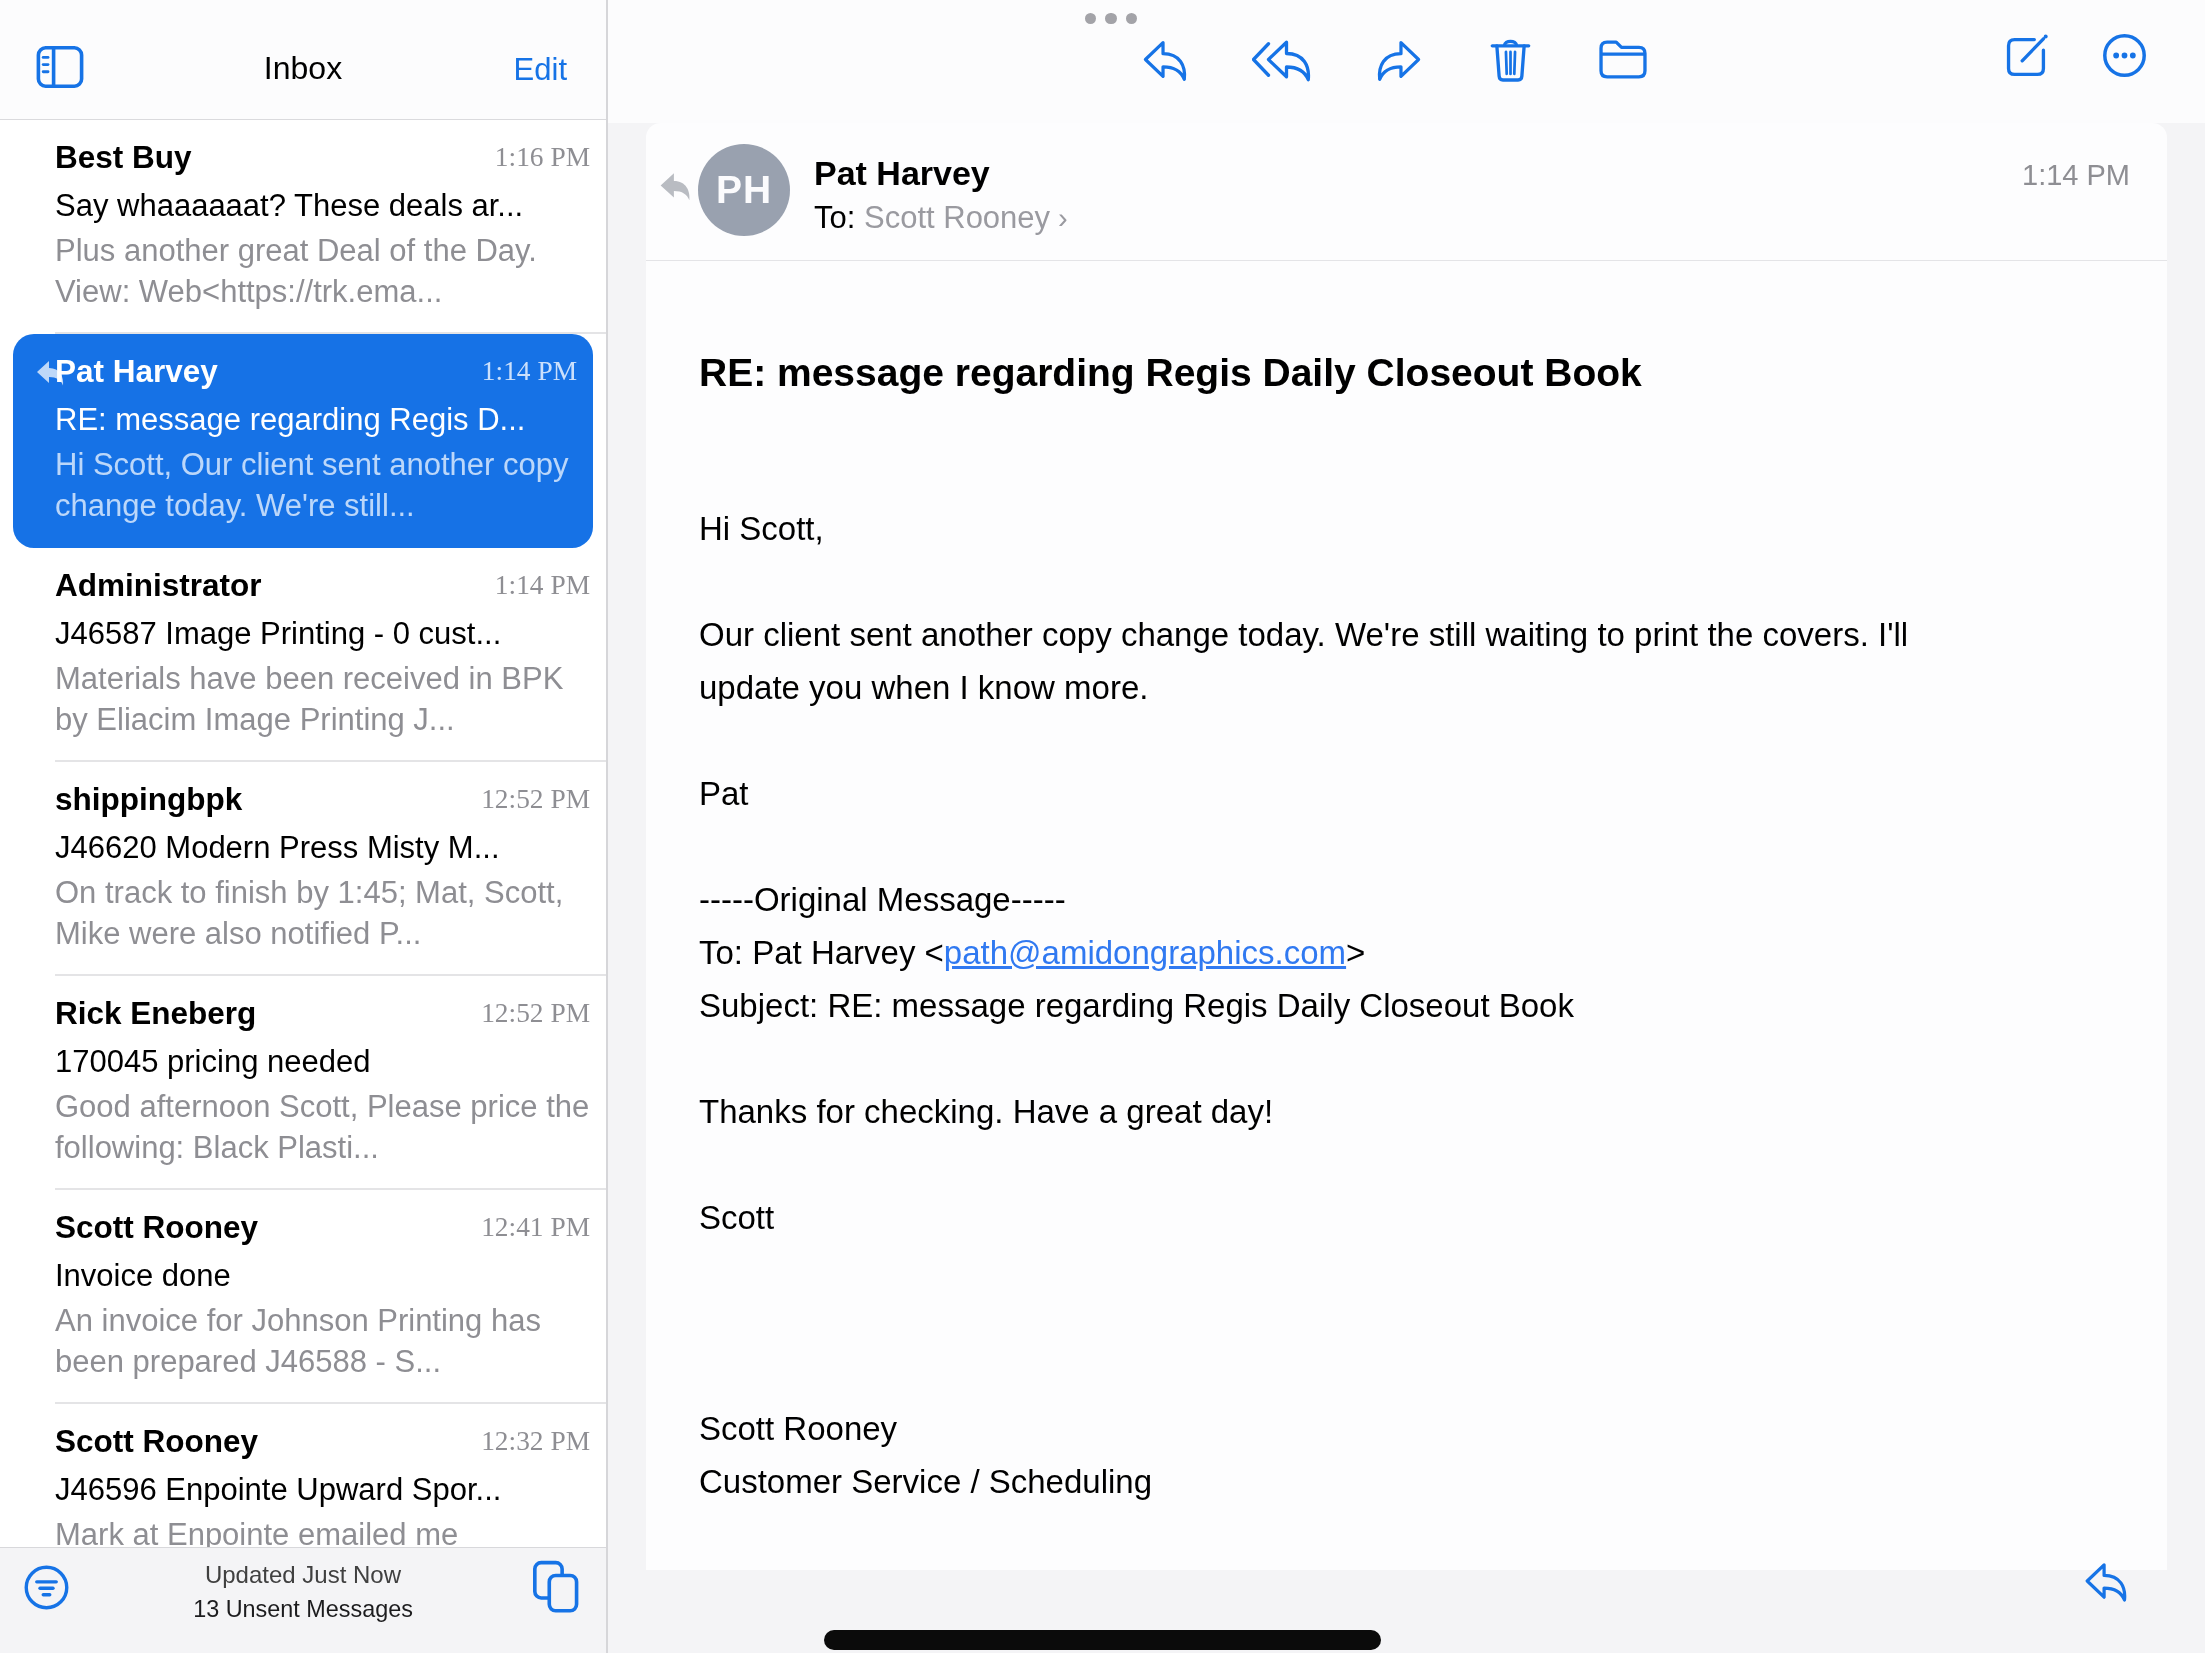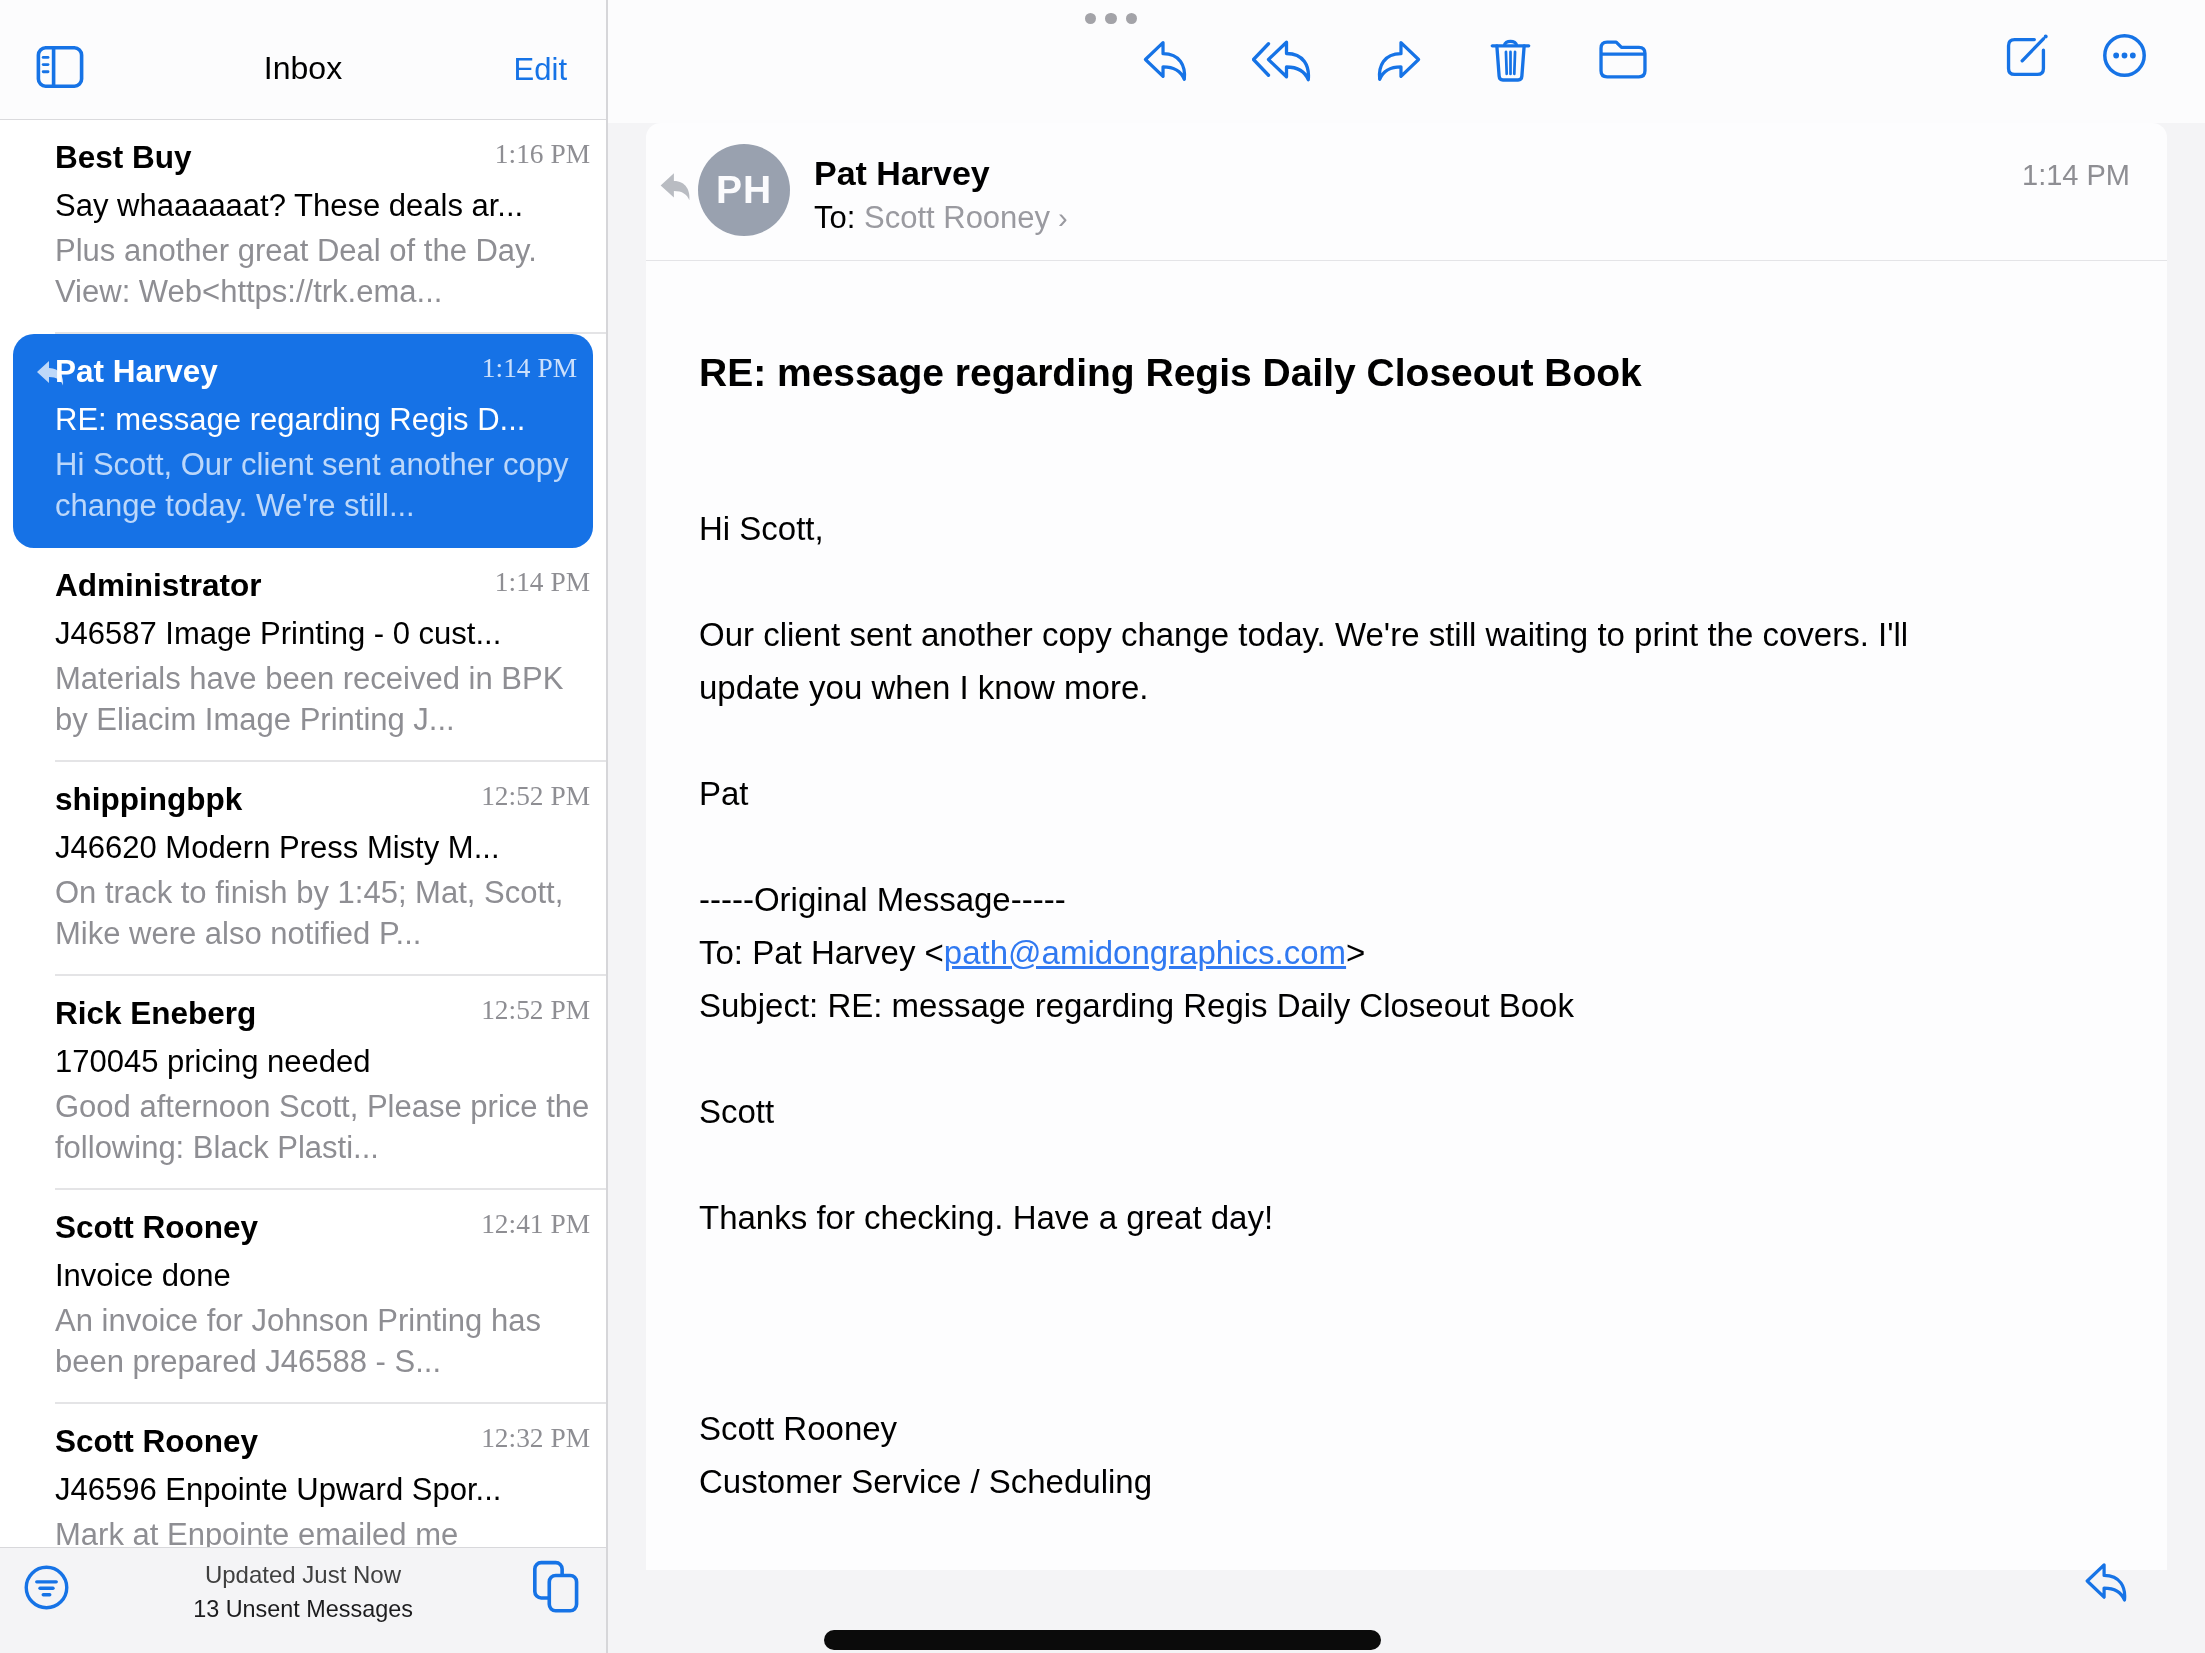--- a/index.html
+++ b/index.html
@@ -17,21 +17,21 @@
   
   .list-pane{position:absolute;left:0;top:0;width:606px;height:1653px;background:#ffffff;}
   .pane-divider{position:absolute;left:606px;top:0;width:1.6px;height:1653px;background:#d6d6d9;}
   .list-header{position:absolute;left:0;top:0;width:606px;height:119px;background:#fcfcfd;border-bottom:1.6px solid #dadadd;}
   .sidebar-toggle{position:absolute;left:36px;top:45px;width:48px;height:44px;cursor:pointer;}
   .list-title{position:absolute;left:0;top:50px;width:606px;text-align:center;font-size:32px;font-weight:400;color:#000;}
   .edit-btn{position:absolute;right:39px;top:52px;font-size:31px;color:#1673e6;cursor:pointer;}
   .email-list{position:absolute;left:0;top:120px;width:606px;height:1427px;overflow:hidden;}
   .email-row{position:relative;height:214px;box-sizing:border-box;padding:19.4px 16px 0 55px;}
   .email-row .sep{position:absolute;left:55px;right:0;bottom:0;height:1.6px;background:#e4e4e6;}
-  .row-top{display:flex;justify-content:space-between;align-items:flex-start;}
+  .row-top{display:flex;justify-content:space-between;align-items:center;}
   .sender{font-size:31.5px;font-weight:700;color:#000;white-space:nowrap;}
   .time{font-size:27.4px;color:#8e8e93;white-space:nowrap;font-family:Liberation Serif, serif;}
   .subject{font-size:31px;color:#000;margin-top:11.3px;white-space:nowrap;overflow:hidden;}
   .preview{font-size:31px;color:#8e8e93;line-height:41px;margin-top:6.5px;height:82px;overflow:hidden;}
   .replied-arrow{position:absolute;left:21px;top:24px;width:32px;height:29px;}
   .email-row.selected{background:#1672e6;border-radius:21px;margin:0 13px;padding-left:42px;height:214px;}
   .email-row.selected .sender,.email-row.selected .subject{color:#ffffff;}
   .email-row.selected .time{color:rgba(235,243,255,.85);}
   .email-row.selected .preview{color:rgba(235,243,255,.78);}
   .list-footer{position:absolute;left:0;top:1547px;width:606px;height:106px;background:#f4f4f6;border-top:1.6px solid #d8d8db;}
@@ -293,22 +293,22 @@
       </div>
 
       <div class="msg-body">
         <div class="msg-subject">RE: message regarding Regis Daily Closeout Book</div>
         <p class="big-gap-top">Hi Scott,</p>
         <p class="gap-top">Our client sent another copy change today.  We're still waiting to print the covers.  I'll update you when I know more.</p>
         <p class="gap-top">Pat</p>
         <p class="gap-top">-----Original Message-----</p>
         <p><span>To: Pat Harvey &lt;</span><a class="body-link">path@amidongraphics.com</a><span>&gt;</span></p>
         <p>Subject: RE: message regarding Regis Daily Closeout Book</p>
+        <p class="gap-top">Thanks for checking.  Have a great day!</p>
         <p class="gap-top">Scott</p>
-        <p class="gap-top">Thanks for checking.  Have a great day!</p>
         <p class="sig-gap-top">Scott Rooney</p>
         <p>Customer Service / Scheduling</p>
 
       </div>
     </div>
 
     <div class="reading-bottombar">
       <svg class="bottom-reply" viewBox="0 0 64 58">
         <path d="M30 6 L6 29 L30 52 L30 39 C46 39 55 46 59 56 C61 38 53 21 30 21 Z" fill="none" stroke="#1673e6" stroke-width="4.6" stroke-linejoin="round"></path>
       </svg>

